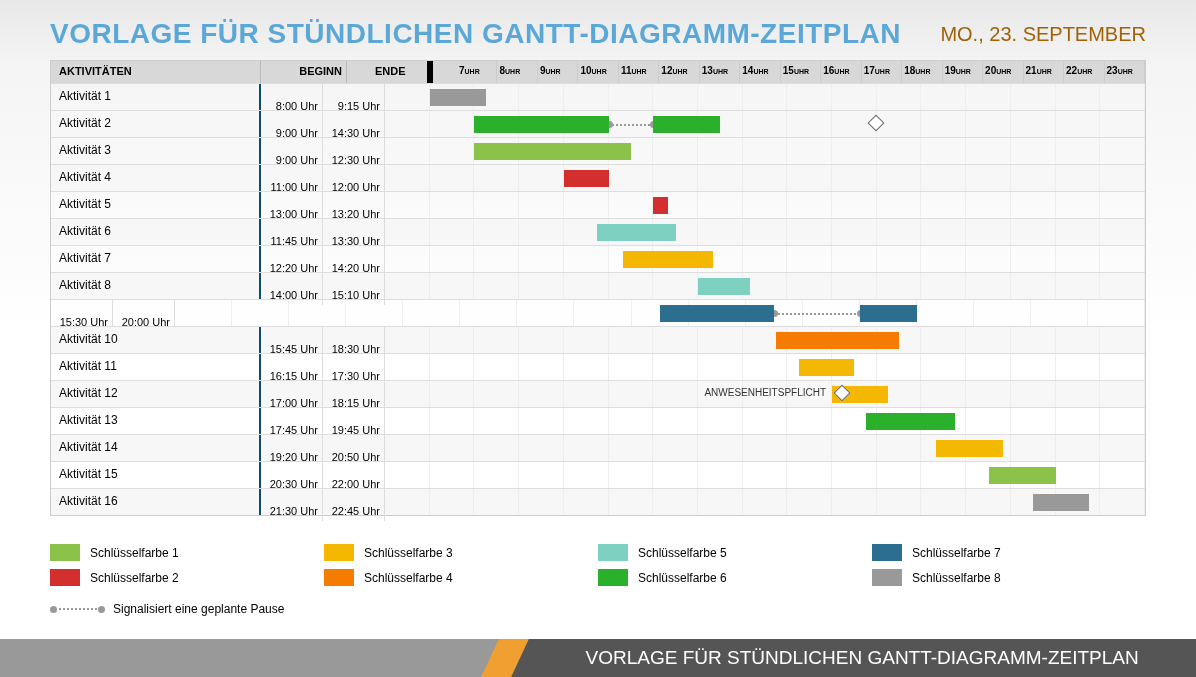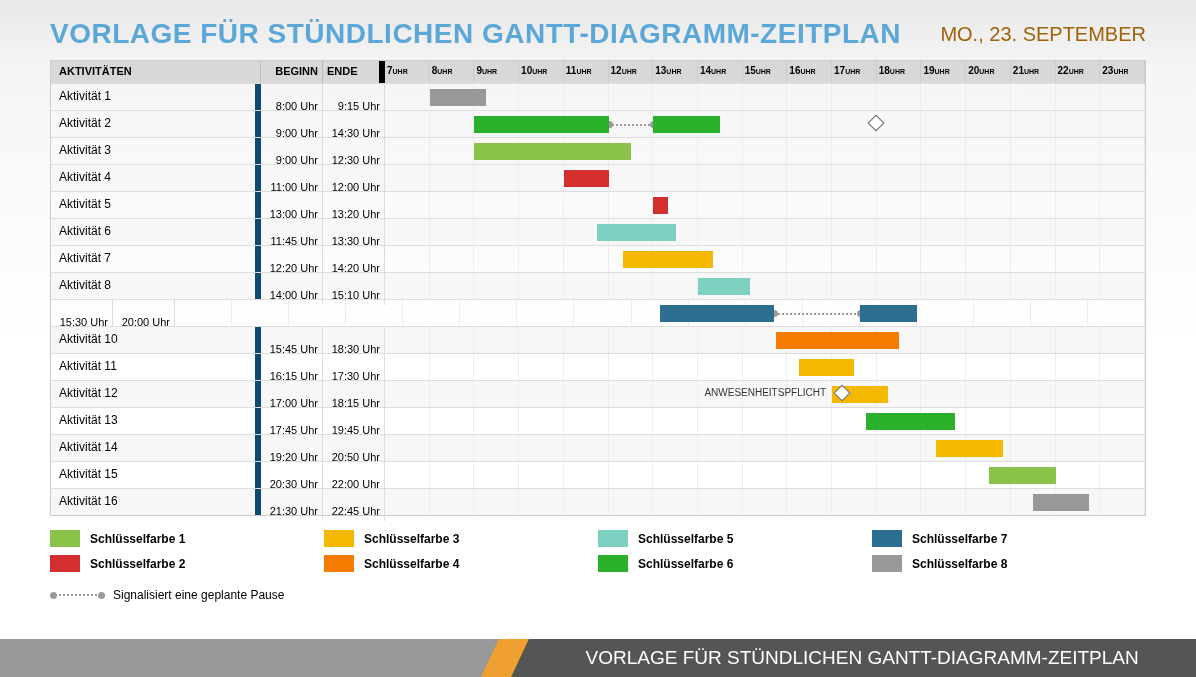--- a/index.html
+++ b/index.html
@@ -30,36 +30,37 @@
   .chart-area {
     margin: 0 50px;
     border: 1px solid #ccc;
   }
   .thead {
     display: flex;
     background: #d8d8d8;
     height: 22px;
     font-size: 11px;
     font-weight: bold;
+    gap: 24px;
   }
   .th-act { width: 210px; padding: 4px 8px; border-right: 1px solid #bbb; }
   .th-begin { width: 62px; padding: 4px 4px; text-align: right; border-right: 1px solid #bbb; }
   .th-end { width: 62px; padding: 4px 4px; text-align: left; border-right: 6px solid #000000; }
   .th-hours { flex: 1; display: flex; }
   .th-hour { flex: 1; padding: 4px 2px; font-size: 10px; border-right: 1px solid #ccc; }
   .th-hour .small { font-size: 7px; }
   .row {
     display: flex;
     height: 27px;
     border-top: 1px solid #ddd;
     font-size: 12px;
     position: relative;
   }
   .row:nth-child(even) { background: #f7f7f7; }
-  .cell-act { width: 210px; padding: 5px 8px; border-right: 6px solid #0c4a6e; }
+  .cell-act { width: 210px; padding: 5px 8px; border-right: 2px solid #0c4a6e; }
   .cell-begin, .cell-end { width: 62px; padding: 16px 4px; text-align: right; font-size: 11px; border-right: 1px solid #ddd; }
   .cell-gantt { flex: 1; position: relative; display: flex; }
   .gline { flex: 1; border-right: 1px solid #eee; }
   .bar {
     position: absolute;
     top: 5px;
     height: 17px;
   }
   .pause-line {
     position: absolute;
@@ -83,24 +84,23 @@
   }
   .diamond {
     position: absolute;
     width: 12px;
     height: 12px;
     background: #fff;
     border: 1.5px solid #666;
     transform: rotate(45deg);
   }
   .legend {
-    margin: 14px 50px 0 50px;
+    margin: 28px 50px 0 50px;
     display: flex;
     flex-wrap: wrap;
-    font-weight: bold;
   }
   .legend-col { width: 25%; display: flex; flex-direction: column; gap: 8px; margin-bottom: 8px;}
   .legend-item { display: flex; align-items: center; gap: 10px; font-size: 12px; }
   .swatch { width: 30px; height: 17px; }
   .pause-legend {
     margin: 8px 50px 0 50px;
     display: flex;
     align-items: center;
     gap: 8px;
     font-size: 12px;

